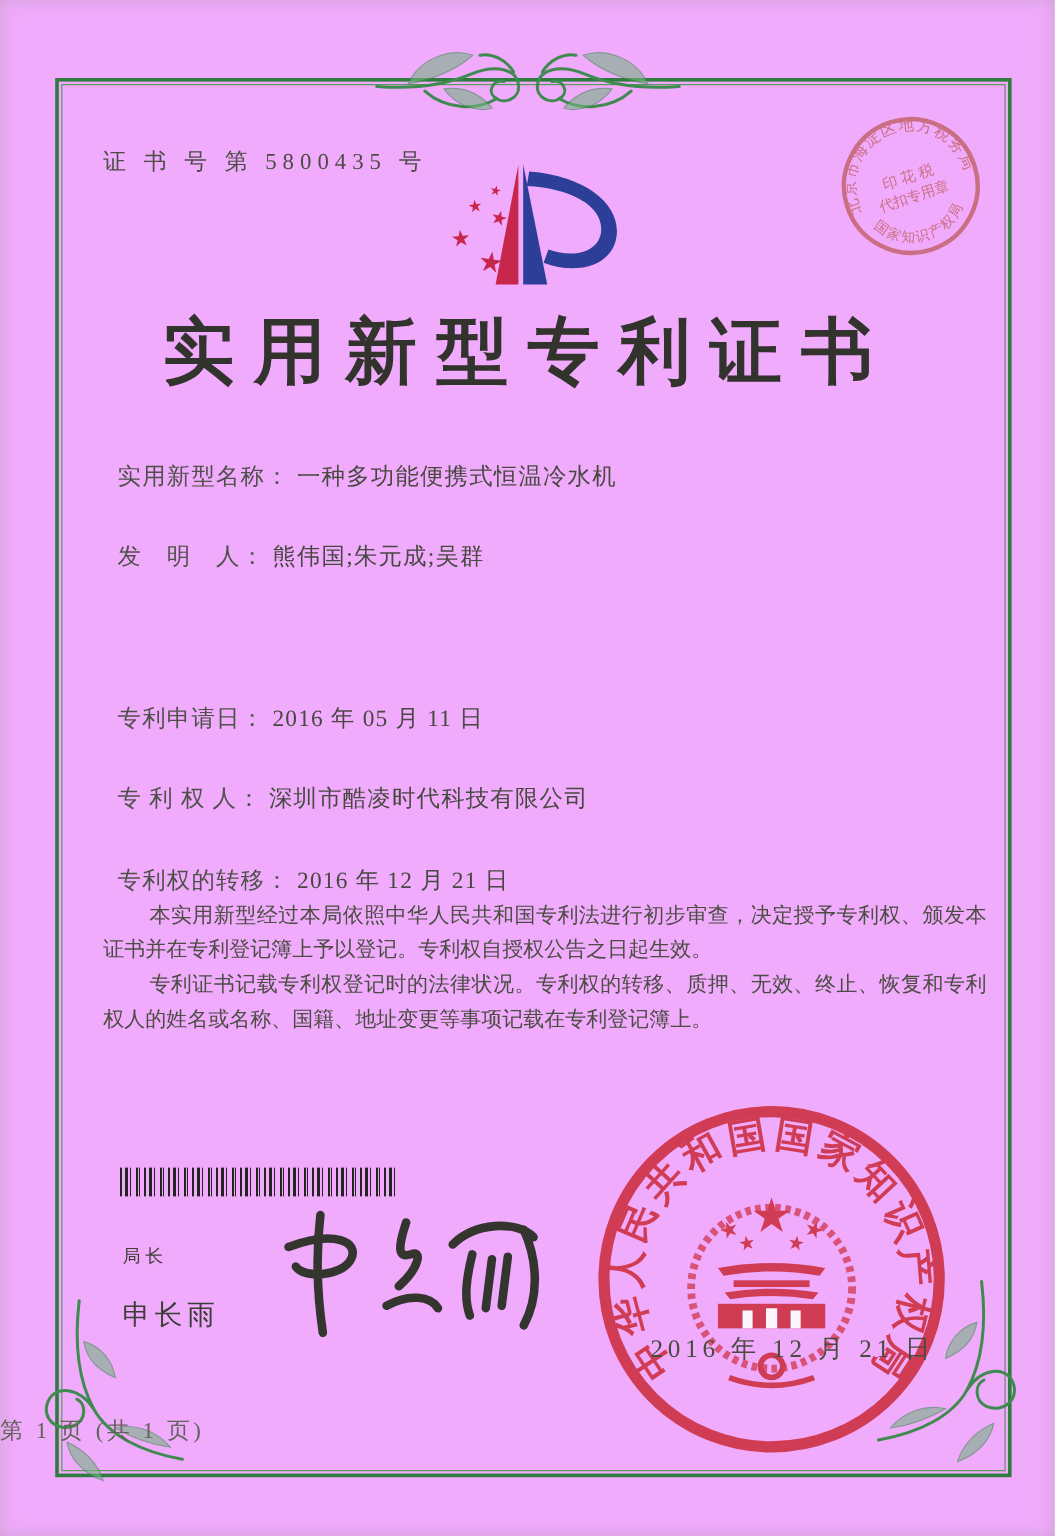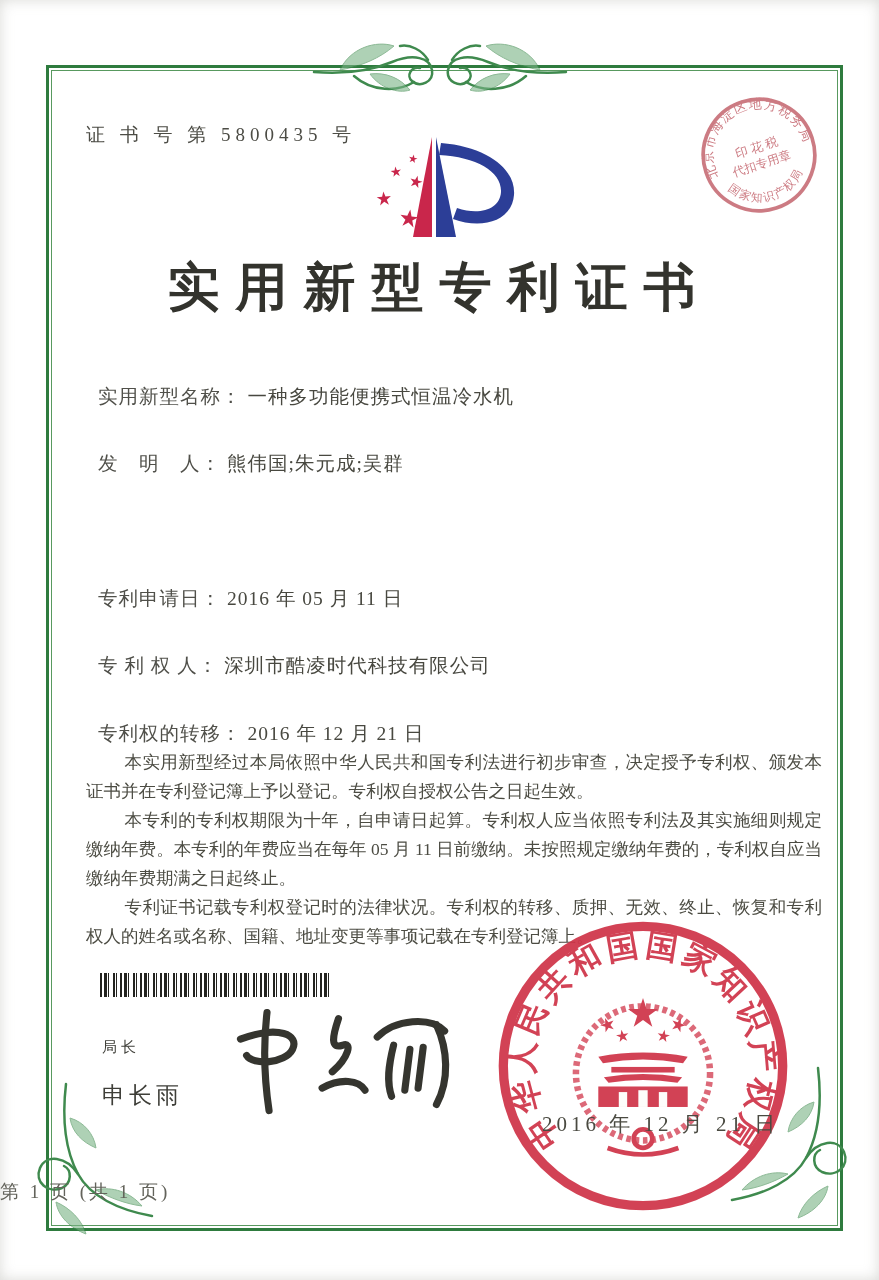--- a/index.html
+++ b/index.html
@@ -1,36 +1,36 @@
 <!DOCTYPE html>
 <html><head>
 <meta charset="utf-8">
 <style>
   html,body{margin:0;padding:0;background:#e9e9e6;}
   .page{
     position:relative; width:879px; height:1280px; margin:0 auto;
-    background:#ffffff; overflow:hidden;
+    background:#f0abfc; overflow:hidden;
     font-family:"Liberation Serif","DejaVu Serif",serif;
     color:#45453e;
     box-shadow:inset 0 0 14px rgba(150,150,140,.35);
   }
   
   .frame{position:absolute; left:46px; top:65px; width:791px; height:1160px;
          border:3px solid #2e7b3e;}
   .frame-inner{position:absolute; inset:2px; border:1px solid #58995f;}
   
   .orn{fill:none; stroke:#3f8a4e; stroke-width:2.5; stroke-linecap:round;}
   .orn-leaf{fill:#79b385; opacity:.6; stroke:#3f8a4e; stroke-width:1;}
   .ornament{position:absolute;}
   
   .cert-no{position:absolute; left:86px; top:122px; font-size:19px;
            letter-spacing:5px; color:#4c4c45;}
   .logo{position:absolute; left:352px; top:131px; width:178px; height:118px;}
   .title{position:absolute; left:0; top:253px; width:879px; text-align:center;
-         font-size:52px; font-weight:bold; letter-spacing:16px; color:#33332d;}
+         font-size:60px; font-weight:bold; letter-spacing:16px; color:#33332d;}
   
   .field{position:absolute; left:98px; font-size:19.5px; white-space:nowrap;
          color:#4d4d45; letter-spacing:1px;}
   .field .lab{color:#50504a;}
   .field .val{margin-left:6px; color:#484840;}
   
   .body-text{position:absolute; left:86px; top:748px; width:736px;
              font-size:17.5px; line-height:29px; text-align:justify; color:#4c4c43;}
   .body-text p{margin:0; text-indent:2.2em;}
   
@@ -133,21 +133,20 @@
   </div>
   <div class="field" style="top:652px;">
     <span class="lab">专 利 权 人：</span><span class="val">深圳市酷凌时代科技有限公司</span>
   </div>
   <div class="field" style="top:720px;">
     <span class="lab">专利权的转移：</span><span class="val">2016 年 12 月 21 日</span>
   </div>
 
   <div class="body-text">
     <p>本实用新型经过本局依照中华人民共和国专利法进行初步审查，决定授予专利权、颁发本证书并在专利登记簿上予以登记。专利权自授权公告之日起生效。</p>
-    <p>本专利的专利权期限为十年，自申请日起算。专利权人应当依照专利法及其实施细则规定缴纳年费。本专利的年费应当在每年 05 月 11 日前缴纳。未按照规定缴纳年费的，专利权自应当缴纳年费期满之日起终止。</p>
     <p>专利证书记载专利权登记时的法律状况。专利权的转移、质押、无效、终止、恢复和专利权人的姓名或名称、国籍、地址变更等事项记载在专利登记簿上。</p>
   </div>
 
   <div class="barcode"></div>
 
   <div class="sig-title">局长</div>
   <div class="sig-name">申长雨</div>
 
   <svg class="signature-svg" viewBox="0 0 240 120">
     <path class="sig-stroke" d="M48 16 C 44 50 46 85 50 112"></path>

